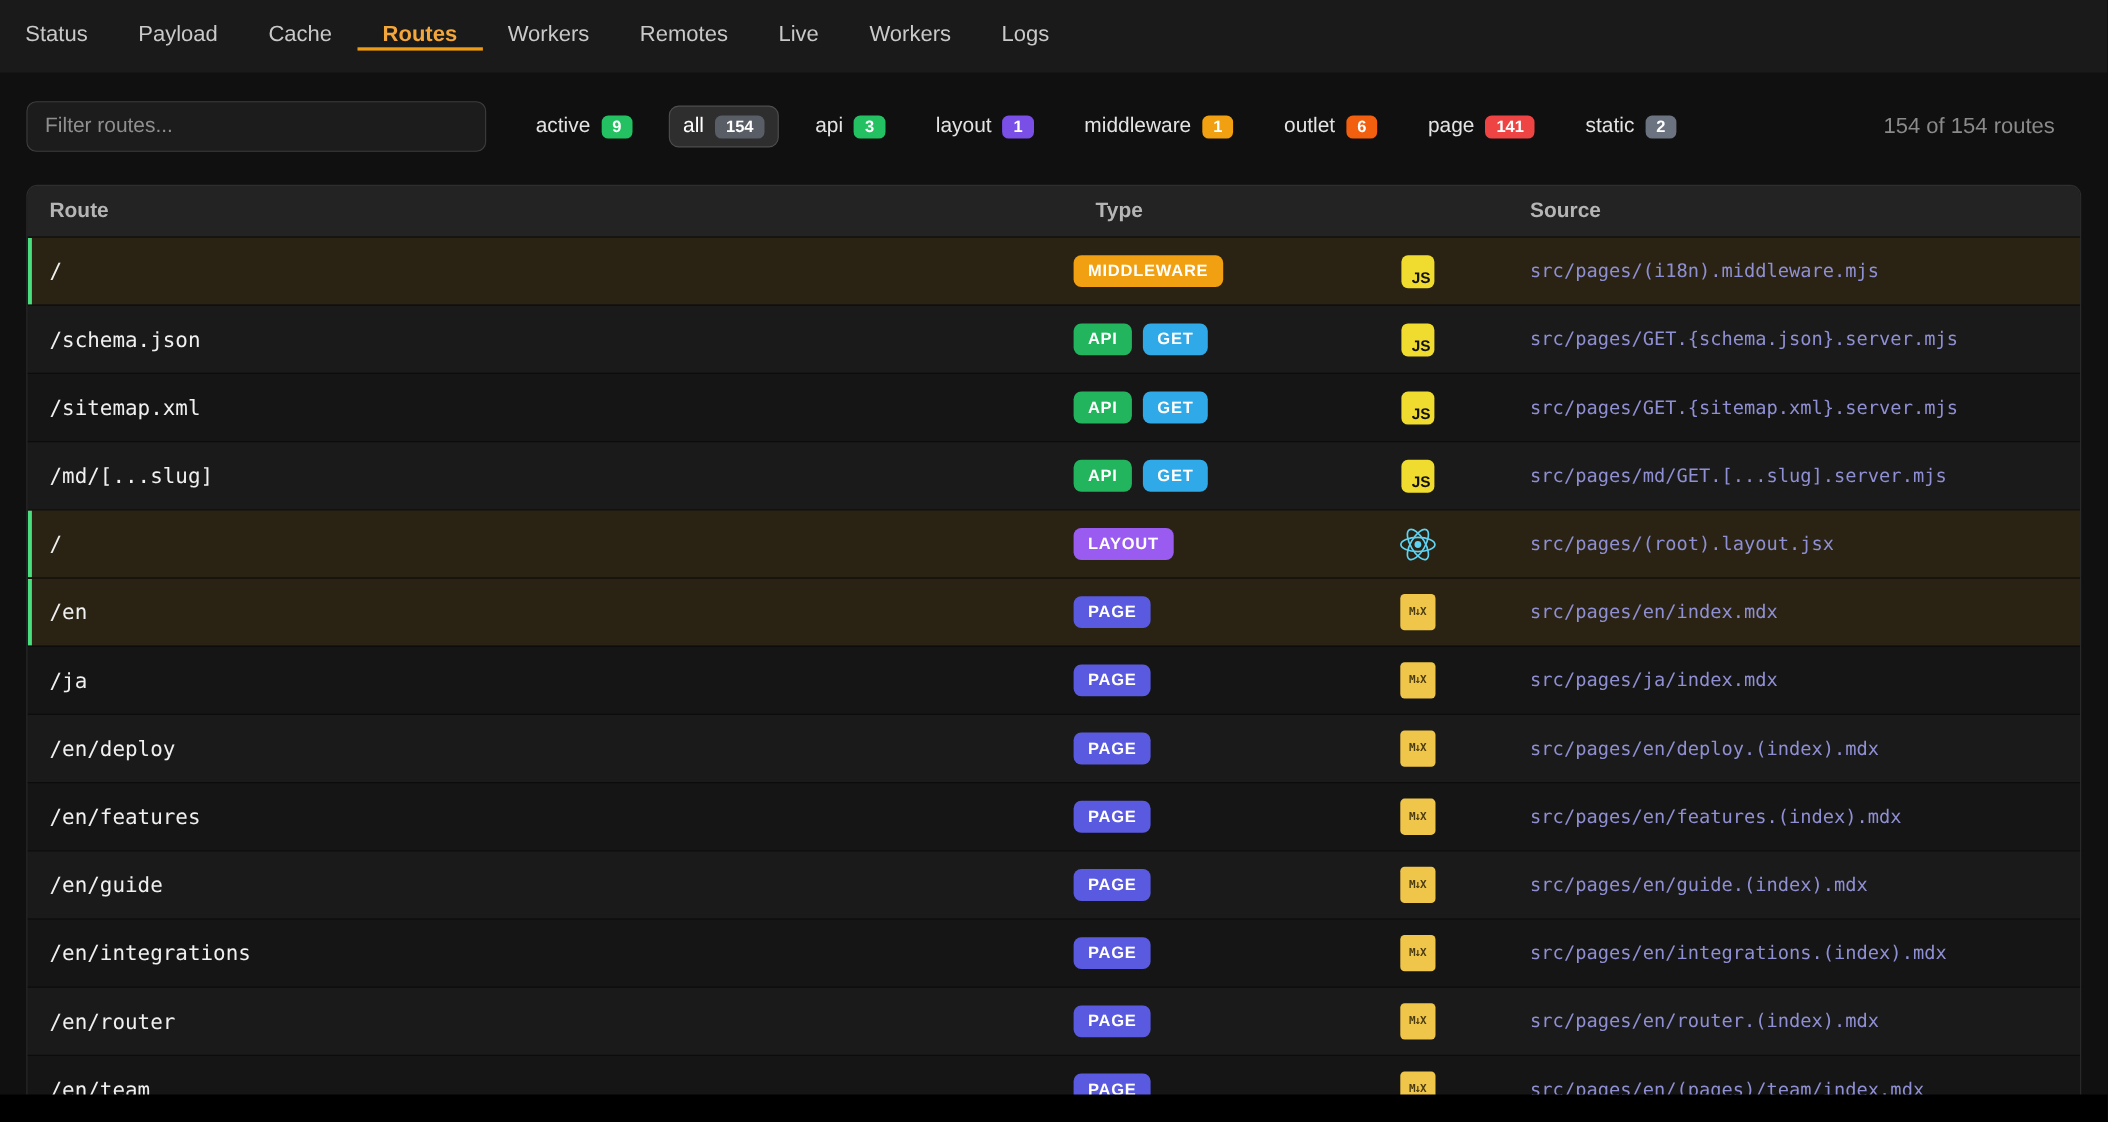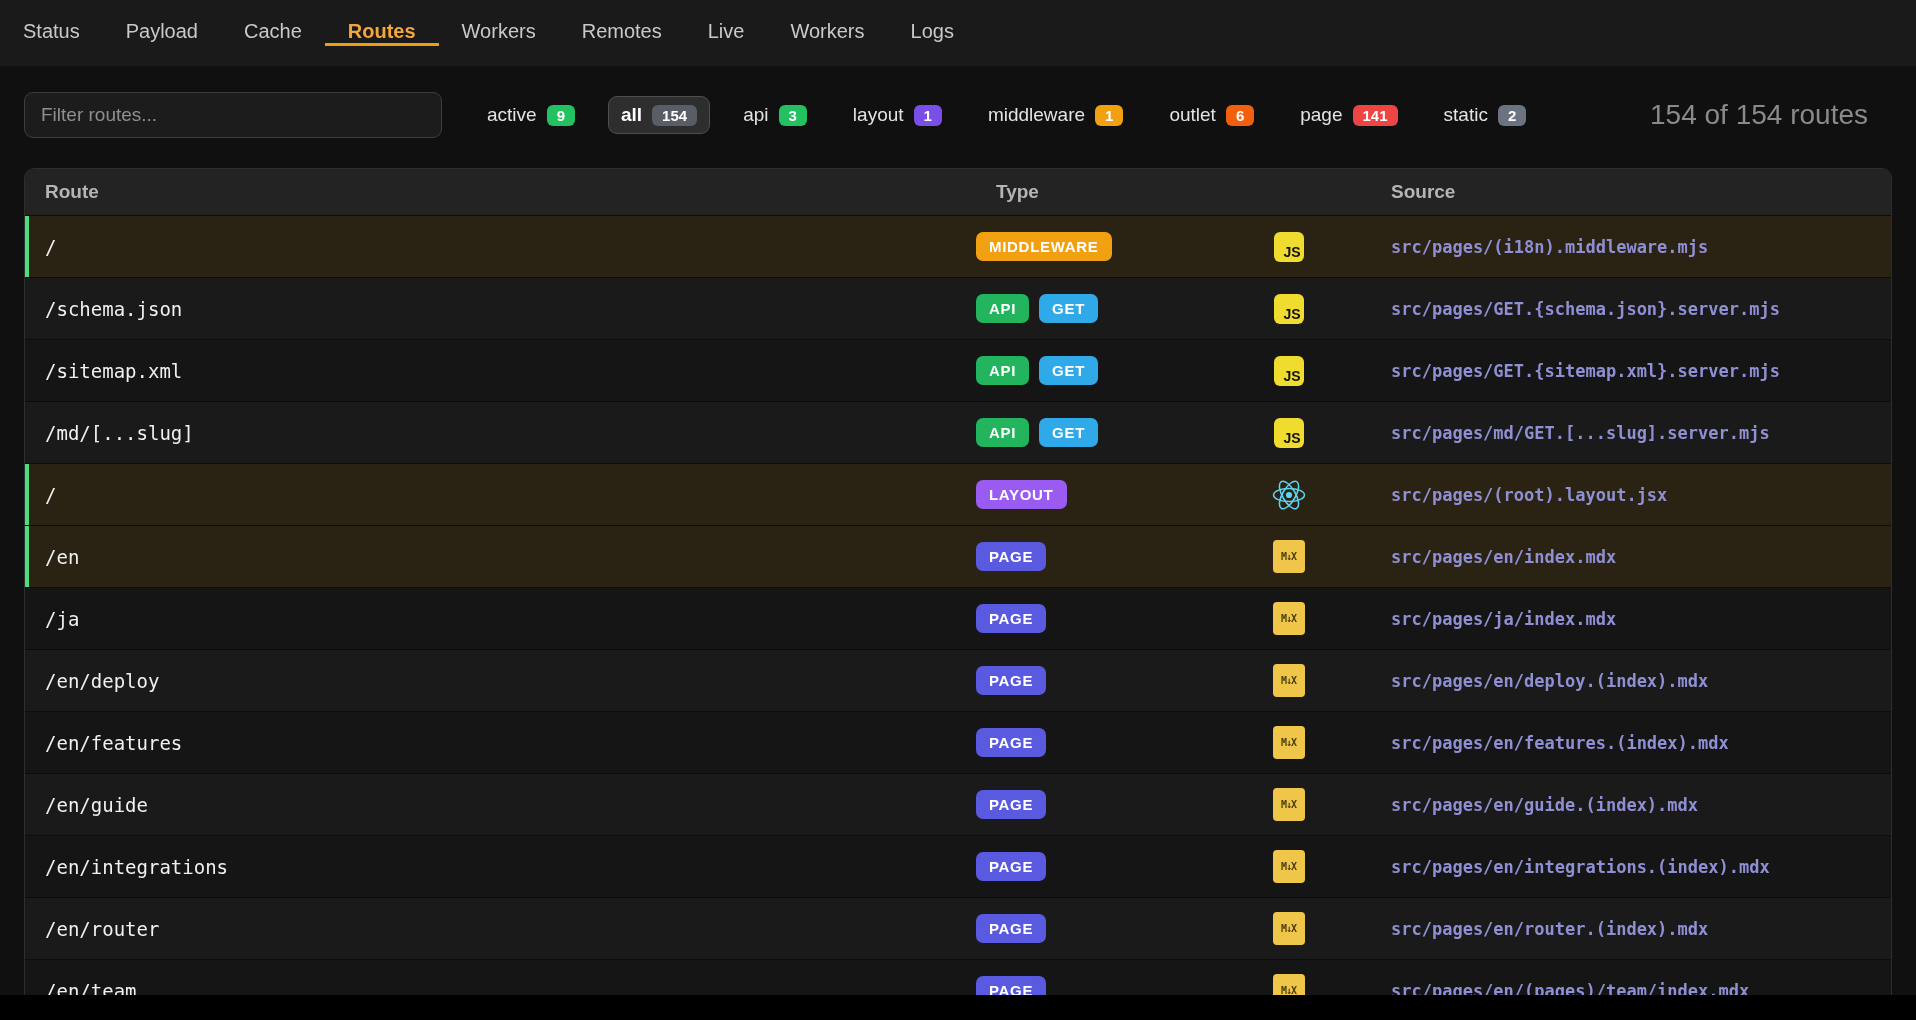--- a/index.html
+++ b/index.html
@@ -16,41 +16,41 @@
   
   .filterbar { display:flex; align-items:center; margin:26px 24px 0 24px; gap:14px; }
   .filter-input { width:418px; height:46px; background:#1c1c1c; border:1px solid #3d3d3d;
                   border-radius:9px; color:#ddd; font-size:19px; padding:0 16px; outline:none; }
   .filter-input::placeholder { color:#8f8f8f; }
   .chips { display:flex; align-items:center; gap:20px; margin-left:18px; flex:1; }
   .chip { display:flex; align-items:center; gap:10px; padding:7px 12px; border-radius:9px;
           border:1px solid transparent; cursor:pointer; }
   .chip.selected { background:#2e2e2e; border-color:#4f4f4f; }
   .chip-label { font-size:19px; color:#e3e3e3; }
-  .chip.selected .chip-label { font-weight:700; color:#fff; }
+  .chip.selected .chip-label { font-weight:400; color:#fff; }
   .chip-count { font-size:15px; font-weight:700; color:#fff; padding:3px 10px;
                 border-radius:6px; line-height:1; }
-  .summary { margin-left:auto; margin-right:24px; font-size:28px; color:#8a8a8a; white-space:nowrap; }
+  .summary { margin-left:auto; margin-right:24px; font-size:20px; color:#8a8a8a; white-space:nowrap; }
 
   
   .table-wrap { margin:30px 24px 0 24px; border:1px solid #2e2e2e; border-radius:10px;
                 overflow:hidden; background:#161616; }
   .thead, .row { display:grid; grid-template-columns: minmax(0,1fr) 230px 85px 520px;
                  align-items:center;gap:40px; }
   .thead { background:#232323; height:46px; }
   .th { font-size:19px; font-weight:700; color:#b5b5b5; padding-left:20px; }
   .row { height:62px; background:#151515; border-top:1px solid #0c0c0c; cursor:pointer; }
   .row:nth-child(even) { background:#1a1a1a; }
   .row.active { background:#2a2314; box-shadow: inset 4px 0 0 #4ade80; }
   .cell { display:flex; align-items:center; }
   .mono { font-family:"DejaVu Sans Mono","Liberation Mono",monospace; }
   .cell.route { padding-left:20px; font-size:19px; color:#f0f0f0; }
   .cell.type { gap:10px; }
   .cell.icon { justify-content:center; }
-  .cell.source { padding-left:20px; font-size:17px; color:#8f8fd4;font-weight:bold; }
+  .cell.source { padding-left:20px; font-size:17px; color:#8f8fd4; }
   .badge { display:inline-flex; align-items:center; padding:7px 13px; border-radius:7px;
            font-size:15px; font-weight:700; color:#fff; letter-spacing:.7px; line-height:1; }
 
   
   .js-ic { width:30px; height:30px; background:#f0db2f; border-radius:6px; display:flex;
            align-items:flex-end; justify-content:flex-end; padding:2px 3px;
            font:700 14px "Liberation Sans",sans-serif; color:#111; }
   .mdx-ic { width:32px; height:33px; background:#f0c64a; border-radius:4px; display:flex;
             align-items:center; justify-content:center;
             font:700 10px "DejaVu Sans Mono",monospace; color:#4a3c10; letter-spacing:-1px; }

